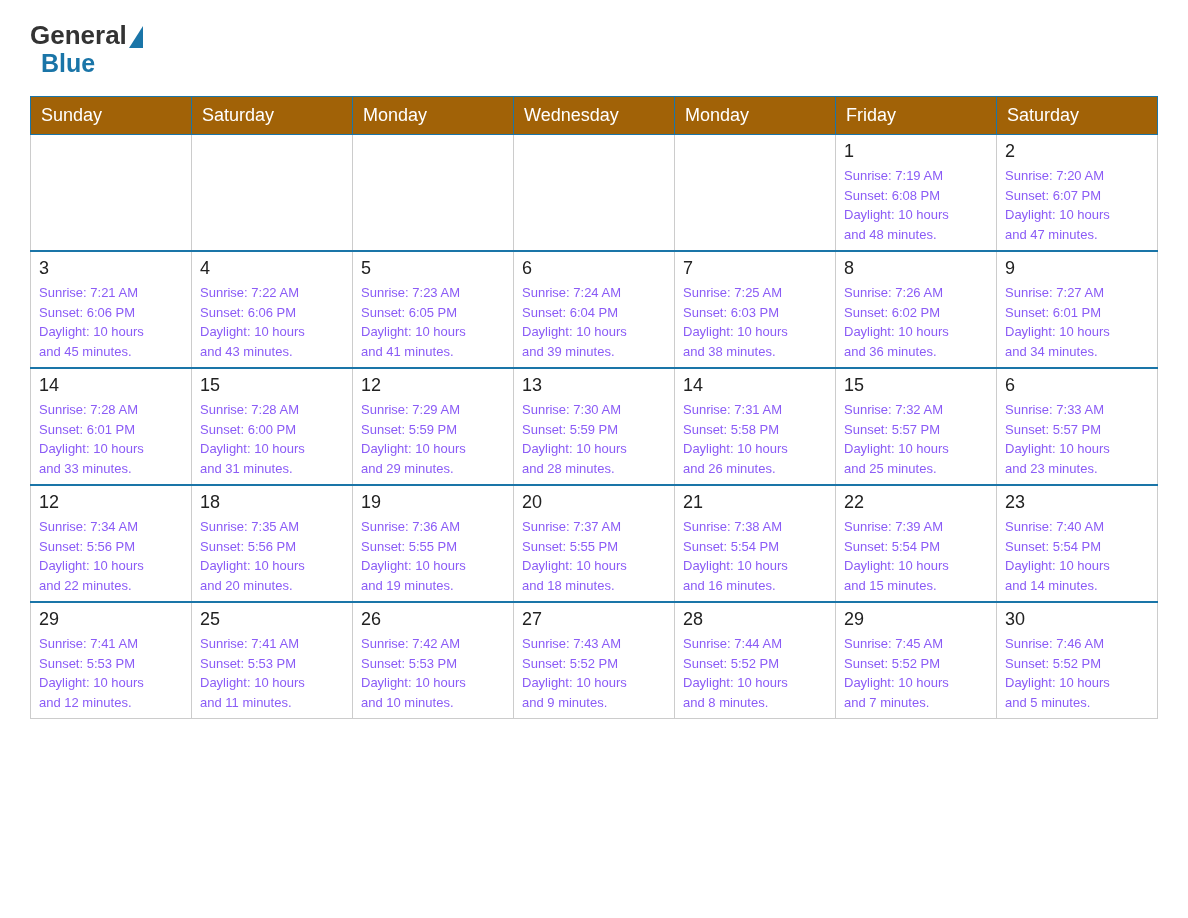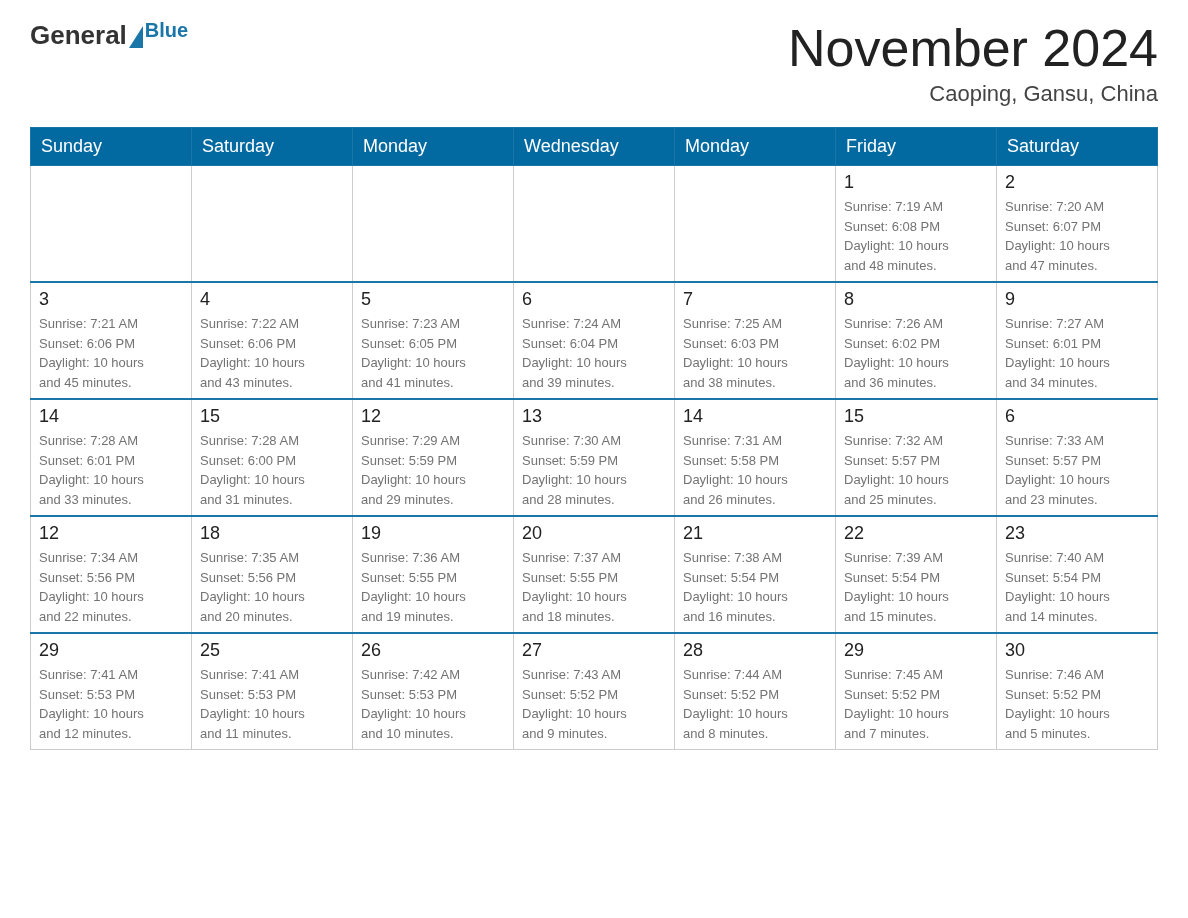--- a/index.html
+++ b/index.html
@@ -11,20 +11,21 @@
       min-height: 918px;
     }
     .header {
       display: flex;
       justify-content: space-between;
       align-items: flex-start;
       margin-bottom: 20px;
     }
     .logo {
       display: flex;
+      flex-direction: column;
       align-items: flex-start;
     }
     .logo-top {
       display: flex;
       align-items: center;
     }
     .logo-general {
       font-size: 26px;
       font-weight: bold;
       color: #333;
@@ -32,24 +33,24 @@
     }
     .logo-triangle {
       width: 0;
       height: 0;
       border-left: 14px solid transparent;
       border-bottom: 22px solid #1a75a8;
       margin-left: 2px;
       margin-top: 2px;
     }
     .logo-bottom {
-      font-size: 20px;
+      font-size: 25px;
       font-weight: bold;
       color: #1a75a8;
-      margin-left: 2px;
+      margin-left: 11px;
       line-height: 1;
     }
     .title-area {
       text-align: right;
     }
     .main-title {
       font-size: 52px;
       font-weight: normal;
       color: #222;
       line-height: 1.1;
@@ -58,21 +59,21 @@
       font-size: 22px;
       color: #444;
       margin-top: 4px;
     }
     .calendar {
       width: 100%;
       border-collapse: collapse;
       border: 1px solid #1a75a8;
     }
     .calendar th {
-      background-color: #0369a1;
+      background-color: #a16207;
       color: #fff;
       font-size: 18px;
       font-weight: normal;
       padding: 8px 10px;
       text-align: left;
       border: 1px solid #1a75a8;
     }
     .calendar td {
       vertical-align: top;
       padding: 6px 8px;
@@ -85,44 +86,40 @@
     }
     .day-number {
       font-size: 18px;
       color: #222;
       font-weight: normal;
       display: block;
       margin-bottom: 4px;
     }
     .day-info {
       font-size: 13px;
-      color: #737373;
+      color: #8b5cf6;
       line-height: 1.5;
     }
     .empty-cell {
       background: #f9f9f9;
     }
     .row-border td {
       border-top: 2px solid #1a75a8;
     }
   </style>
 </head>
 <body>
 
 <div class="header">
   <div class="logo">
     <div class="logo-top">
       <span class="logo-general">General</span>
       <div class="logo-triangle"></div>
     </div>
     <span class="logo-bottom">Blue</span>
-  </div>
-  <div class="title-area">
-    <div class="main-title">November 2024</div>
-    <div class="subtitle">Caoping, Gansu, China</div>
   </div>
 </div>
 
 <table class="calendar">
   <thead>
     <tr>
     <th>Sunday</th>
         <th>Saturday</th>
         <th>Monday</th>
         <th>Wednesday</th>

